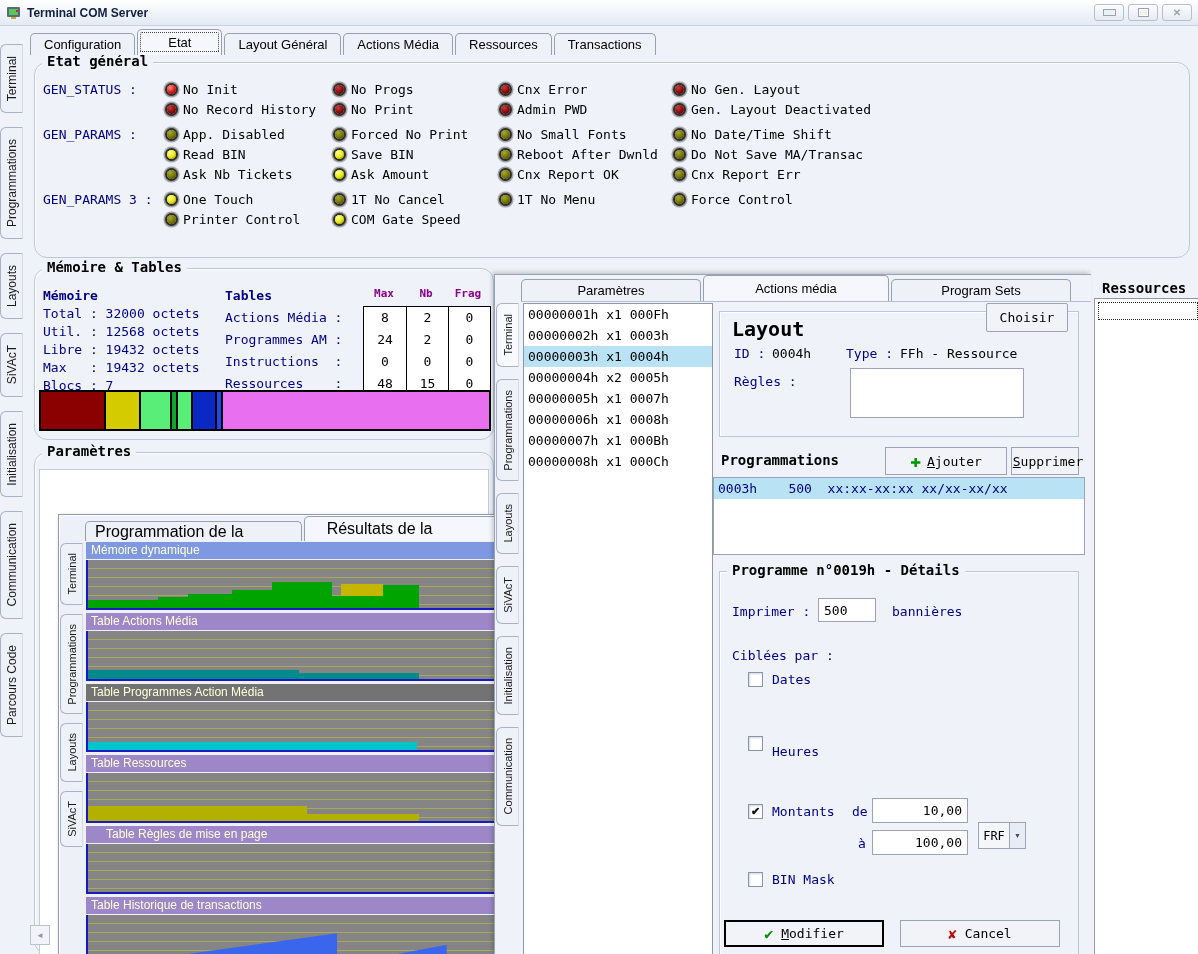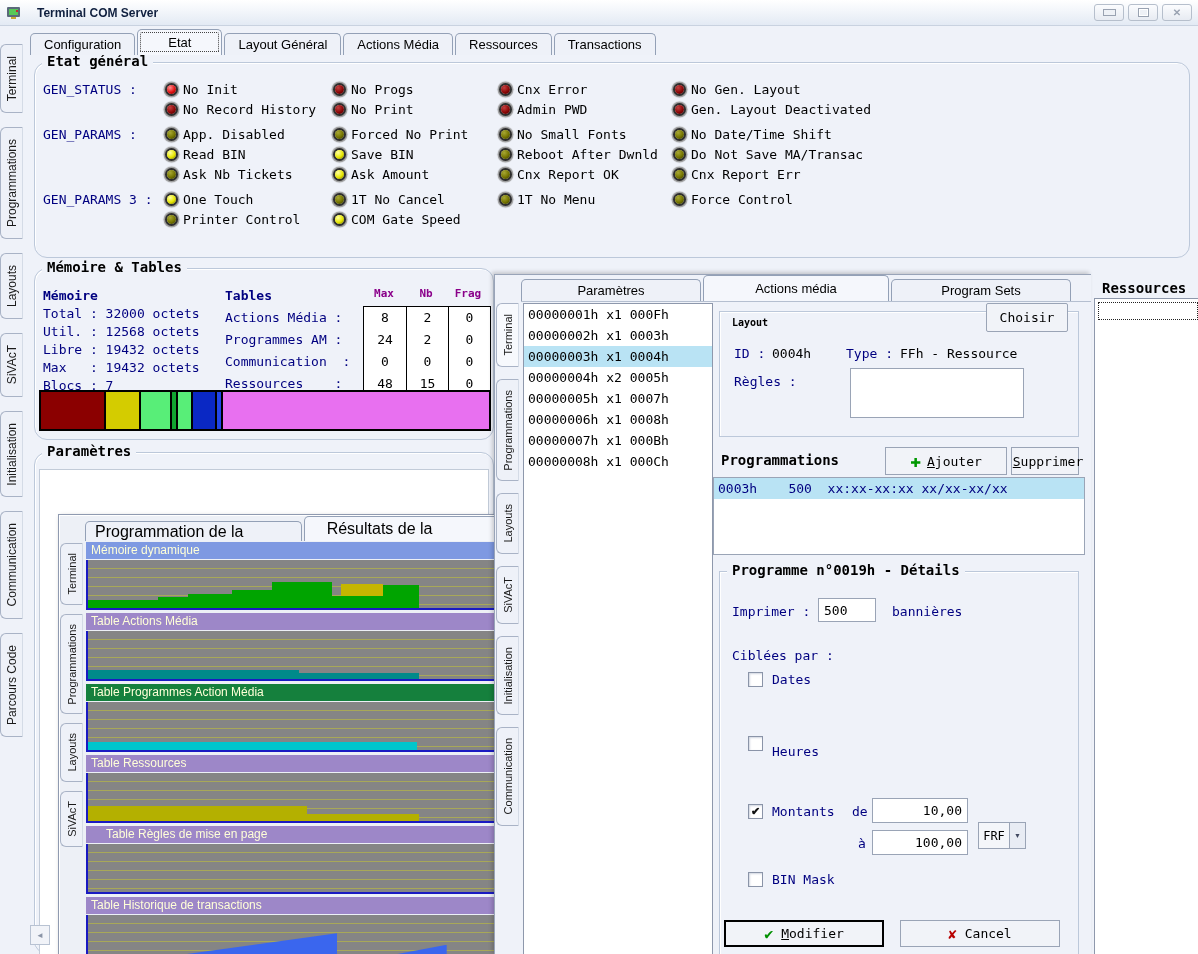--- a/index.html
+++ b/index.html
@@ -4,21 +4,21 @@
 <style>
   html,body{margin:0;padding:0}
   body{width:1198px;height:954px;position:relative;overflow:hidden;
        background:#eff2f9;font-family:"Liberation Sans",sans-serif;color:#000}
   .navy{color:#000080}
 
   
   #titlebar{position:absolute;left:0;top:0;right:0;height:25px;
     background:linear-gradient(#ffffff,#e3eaf4);border-bottom:1px solid #c9d2e0;
     display:flex;align-items:center;z-index:30}
-  #app-title{font-weight:bold;font-size:12px;color:#10203f;margin-left:15px}
+  #app-title{font-weight:bold;font-size:12px;color:#10203f;margin-left:5px}
   #win-controls{position:absolute;right:6px;top:4px;display:flex;gap:4px}
   .winbtn{width:28px;height:15px;border:1px solid #b6bfcc;border-radius:3px;
     background:linear-gradient(#fbfcfe,#e7ebf2);display:flex;align-items:center;justify-content:center}
   .glyph-min{width:11px;height:5px;border:1px solid #99a2b1;background:#eef1f6}
   .glyph-max{width:9px;height:7px;border:1px solid #99a2b1;box-shadow:inset 0 0 0 1px #fff;background:#eef1f6}
   .glyph-close{font-size:10px;font-weight:bold;color:#99a2b1;line-height:10px}
 
   
   .tabstrip{display:flex;align-items:flex-end}
   #top-tabs{position:absolute;left:30px;top:30px;height:25px;z-index:2}
@@ -105,21 +105,21 @@
   #rp-side{position:absolute;left:1px;top:28px;width:26px}
   #rp-side .vtab{margin-bottom:12px;padding:10px 0}
   #addr-list{position:absolute;left:28px;top:28px;width:188px;bottom:0;background:#fff;
     border:1px solid #8e98ac;overflow:hidden}
   .lrow{height:21px;line-height:21px;padding-left:4px;font-family:"DejaVu Sans Mono",monospace;
     font-size:13px;white-space:pre}
   .lrow.sel{background:#b9e3f4}
   #rp-content{position:absolute;left:218px;top:28px;right:6px;bottom:0}
 
   #layout-box{position:absolute;left:6px;top:8px;right:6px;height:124px;border:1px solid #bcc8da;box-shadow:inset 1px 1px 0 #fff}
-  #layout-title{position:absolute;left:12px;top:5px;font-family:"DejaVu Sans Mono",monospace;font-weight:bold;font-size:10px}
+  #layout-title{position:absolute;left:12px;top:5px;font-family:"DejaVu Sans Mono",monospace;font-weight:bold;font-size:20px}
   #choisir-btn{position:absolute;right:10px;top:-9px;width:80px;height:27px;
     background:#f1f3f8;border:1px solid #9aa4b6;border-radius:2px;
     font-family:"DejaVu Sans Mono",monospace;font-size:13px;display:flex;align-items:center;justify-content:center}
   .fline{position:absolute;font-family:"DejaVu Sans Mono",monospace;font-size:13px;white-space:pre}
   #regles-box{position:absolute;left:130px;top:56px;width:172px;height:48px;background:#fff;border:1px solid #9aa4b6}
 
   #prog-hdr{position:absolute;left:6px;top:144px;right:6px;height:28px}
   #prog-title{position:absolute;left:2px;top:5px;font-family:"DejaVu Sans Mono",monospace;font-weight:bold;font-size:14px}
   .pbtn{position:absolute;top:0;height:26px;background:#f1f3f8;border:1px solid #9aa4b6;
     display:flex;align-items:center;justify-content:center;gap:6px;
@@ -279,21 +279,21 @@
   </div>
   <div class="memline bold" style="position:absolute;left:190px;top:18px">Tables</div>
   <div id="tbl-head" style="position:absolute;left:328px;top:18px">
       <div>Max</div>
       <div>Nb</div>
       <div>Frag</div>
     </div>
   <div id="tbl-labels" style="position:absolute;left:190px;top:38px">
       <div class="memline">Actions Média :</div>
       <div class="memline">Programmes AM :</div>
-      <div class="memline">Communication  :</div>
+      <div class="memline">Instructions  :</div>
       <div class="memline">Ressources    :</div>
     </div>
   <div id="tbl-box" style="position:absolute;left:328px;top:37px">
       <div class="c1">8</div>
       <div class="c2">2</div>
       <div class="c3">0</div>
       <div class="c1">24</div>
       <div class="c2">2</div>
       <div class="c3">0</div>
       <div class="c1">0</div>
@@ -352,21 +352,21 @@
         <div class="seg-abs" style="left: 43.6%; width: 14.2%; height: 55%; bottom: 0%; background: rgb(0, 164, 0);"></div>
         <div class="seg-abs" style="left: 57.8%; width: 12.2%; height: 24%; bottom: 0%; background: rgb(0, 164, 0);"></div>
         <div class="seg-abs" style="left: 60%; width: 10%; height: 26%; bottom: 24%; background: rgb(198, 182, 0);"></div>
         <div class="seg-abs" style="left: 70%; width: 8.5%; height: 48%; bottom: 0%; background: rgb(0, 164, 0);"></div>
       </div>
       <div class="sec-h" style="background: rgb(157, 135, 200);">Table Actions Média</div>
       <div class="sec-plot">
         <div class="seg-abs" style="left: 0%; width: 50%; height: 18%; bottom: 0%; background: rgb(0, 138, 138);"></div>
         <div class="seg-abs" style="left: 50%; width: 28.5%; height: 12%; bottom: 0%; background: rgb(0, 138, 138);"></div>
       </div>
-      <div class="sec-h" style="background: #15803d;">Table Programmes Action Média</div>
+      <div class="sec-h" style="background: #737373;">Table Programmes Action Média</div>
       <div class="sec-plot">
         <div class="seg-abs" style="left: 0%; width: 78%; height: 16%; bottom: 0%; background: rgb(0, 198, 204);"></div>
       </div>
       <div class="sec-h" style="background: rgb(157, 135, 200);">Table Ressources</div>
       <div class="sec-plot">
         <div class="seg-abs" style="left: 0%; width: 52%; height: 32%; bottom: 0%; background: rgb(180, 176, 0);"></div>
         <div class="seg-abs" style="left: 52%; width: 26.5%; height: 14%; bottom: 0%; background: rgb(180, 176, 0);"></div>
       </div>
       <div class="sec-h" style="background: rgb(157, 135, 200); padding-left: 20px;">Table Règles de mise en page</div>
       <div class="sec-plot"></div>

